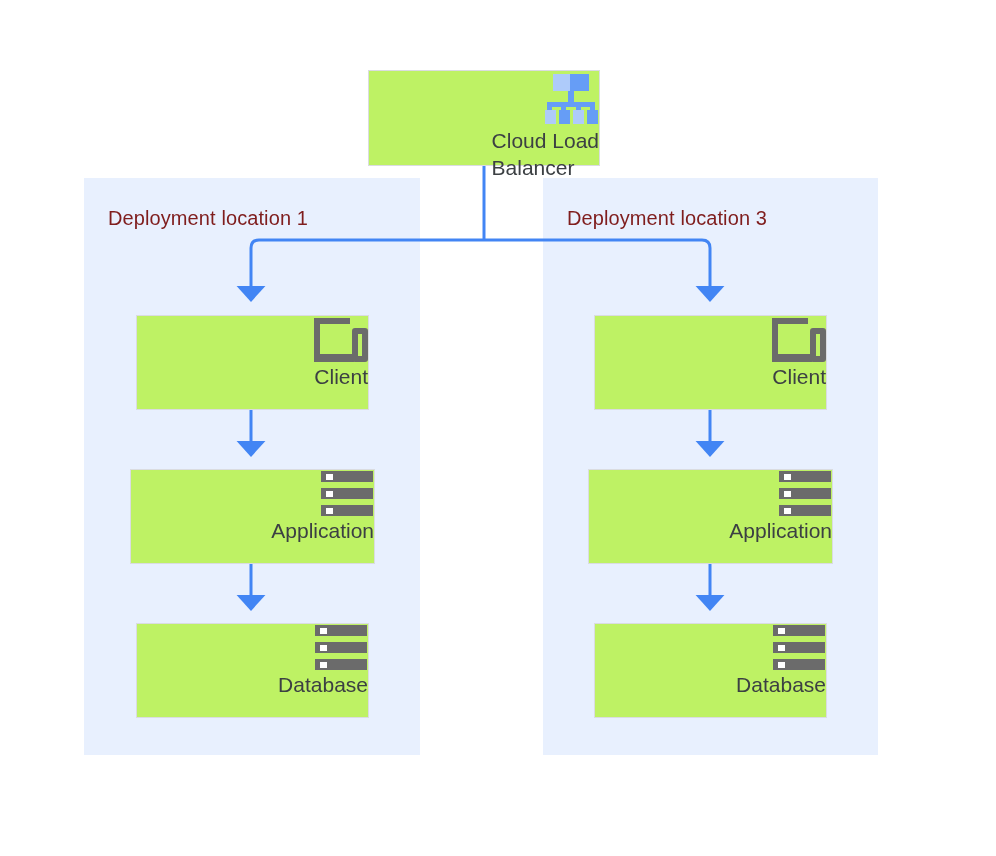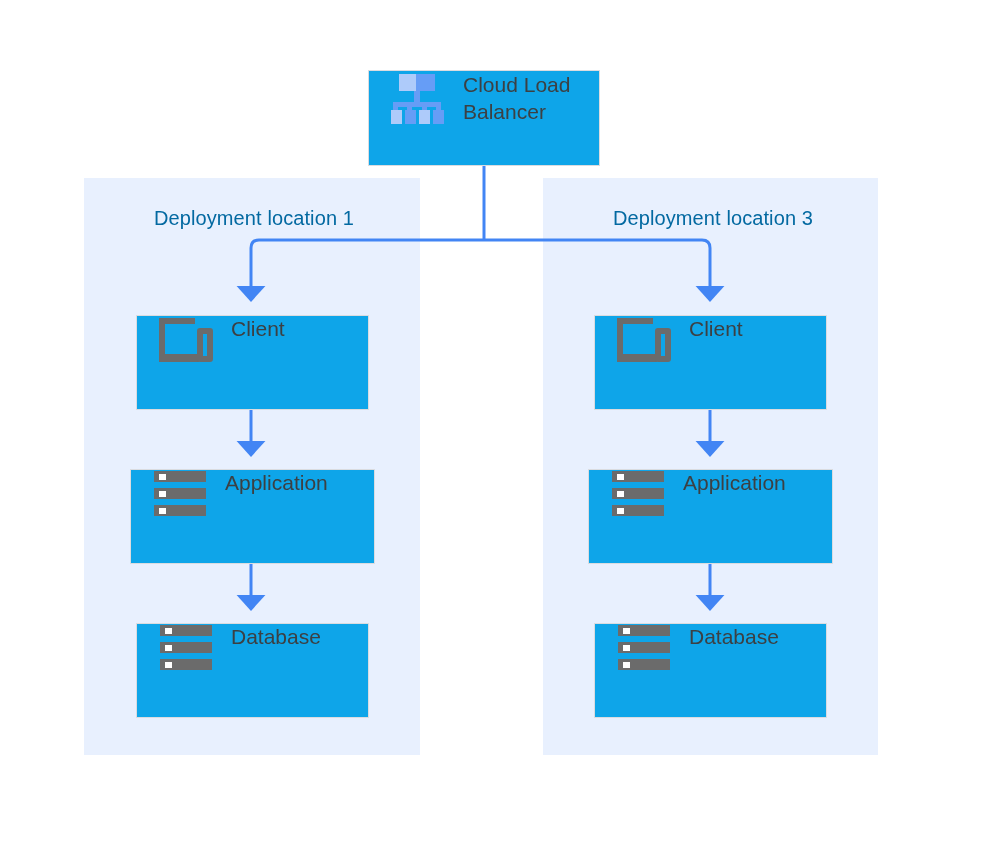--- a/index.html
+++ b/index.html
@@ -18,37 +18,37 @@
     overflow: hidden;
   }
 
   
   .zone {
     position: absolute;
     background: #e8f0fe;
   }
   .zone-label {
     position: absolute;
-    color: #0369a1;
+    color: #7f1d1d;
     font-size: 20px;
     line-height: 24px;
     white-space: nowrap;
     letter-spacing: 0.1px;
-    margin-left: 46px;
   }
 
   
   .node {
     position: absolute;
-    background: #0ea5e9;
+    background: #bef264;
     border: 1px solid #dadce0;
     box-sizing: border-box;
     display: flex;
-    align-items: flex-start;
+    align-items: flex-end;
     z-index: 5;
+    flex-direction: column;
   }
   .node .icon-wrap {
     flex: 0 0 auto;
     display: flex;
     align-items: center;
     justify-content: center;
   }
   .node .node-label {
     color: #3c4043;
     font-size: 21px;

